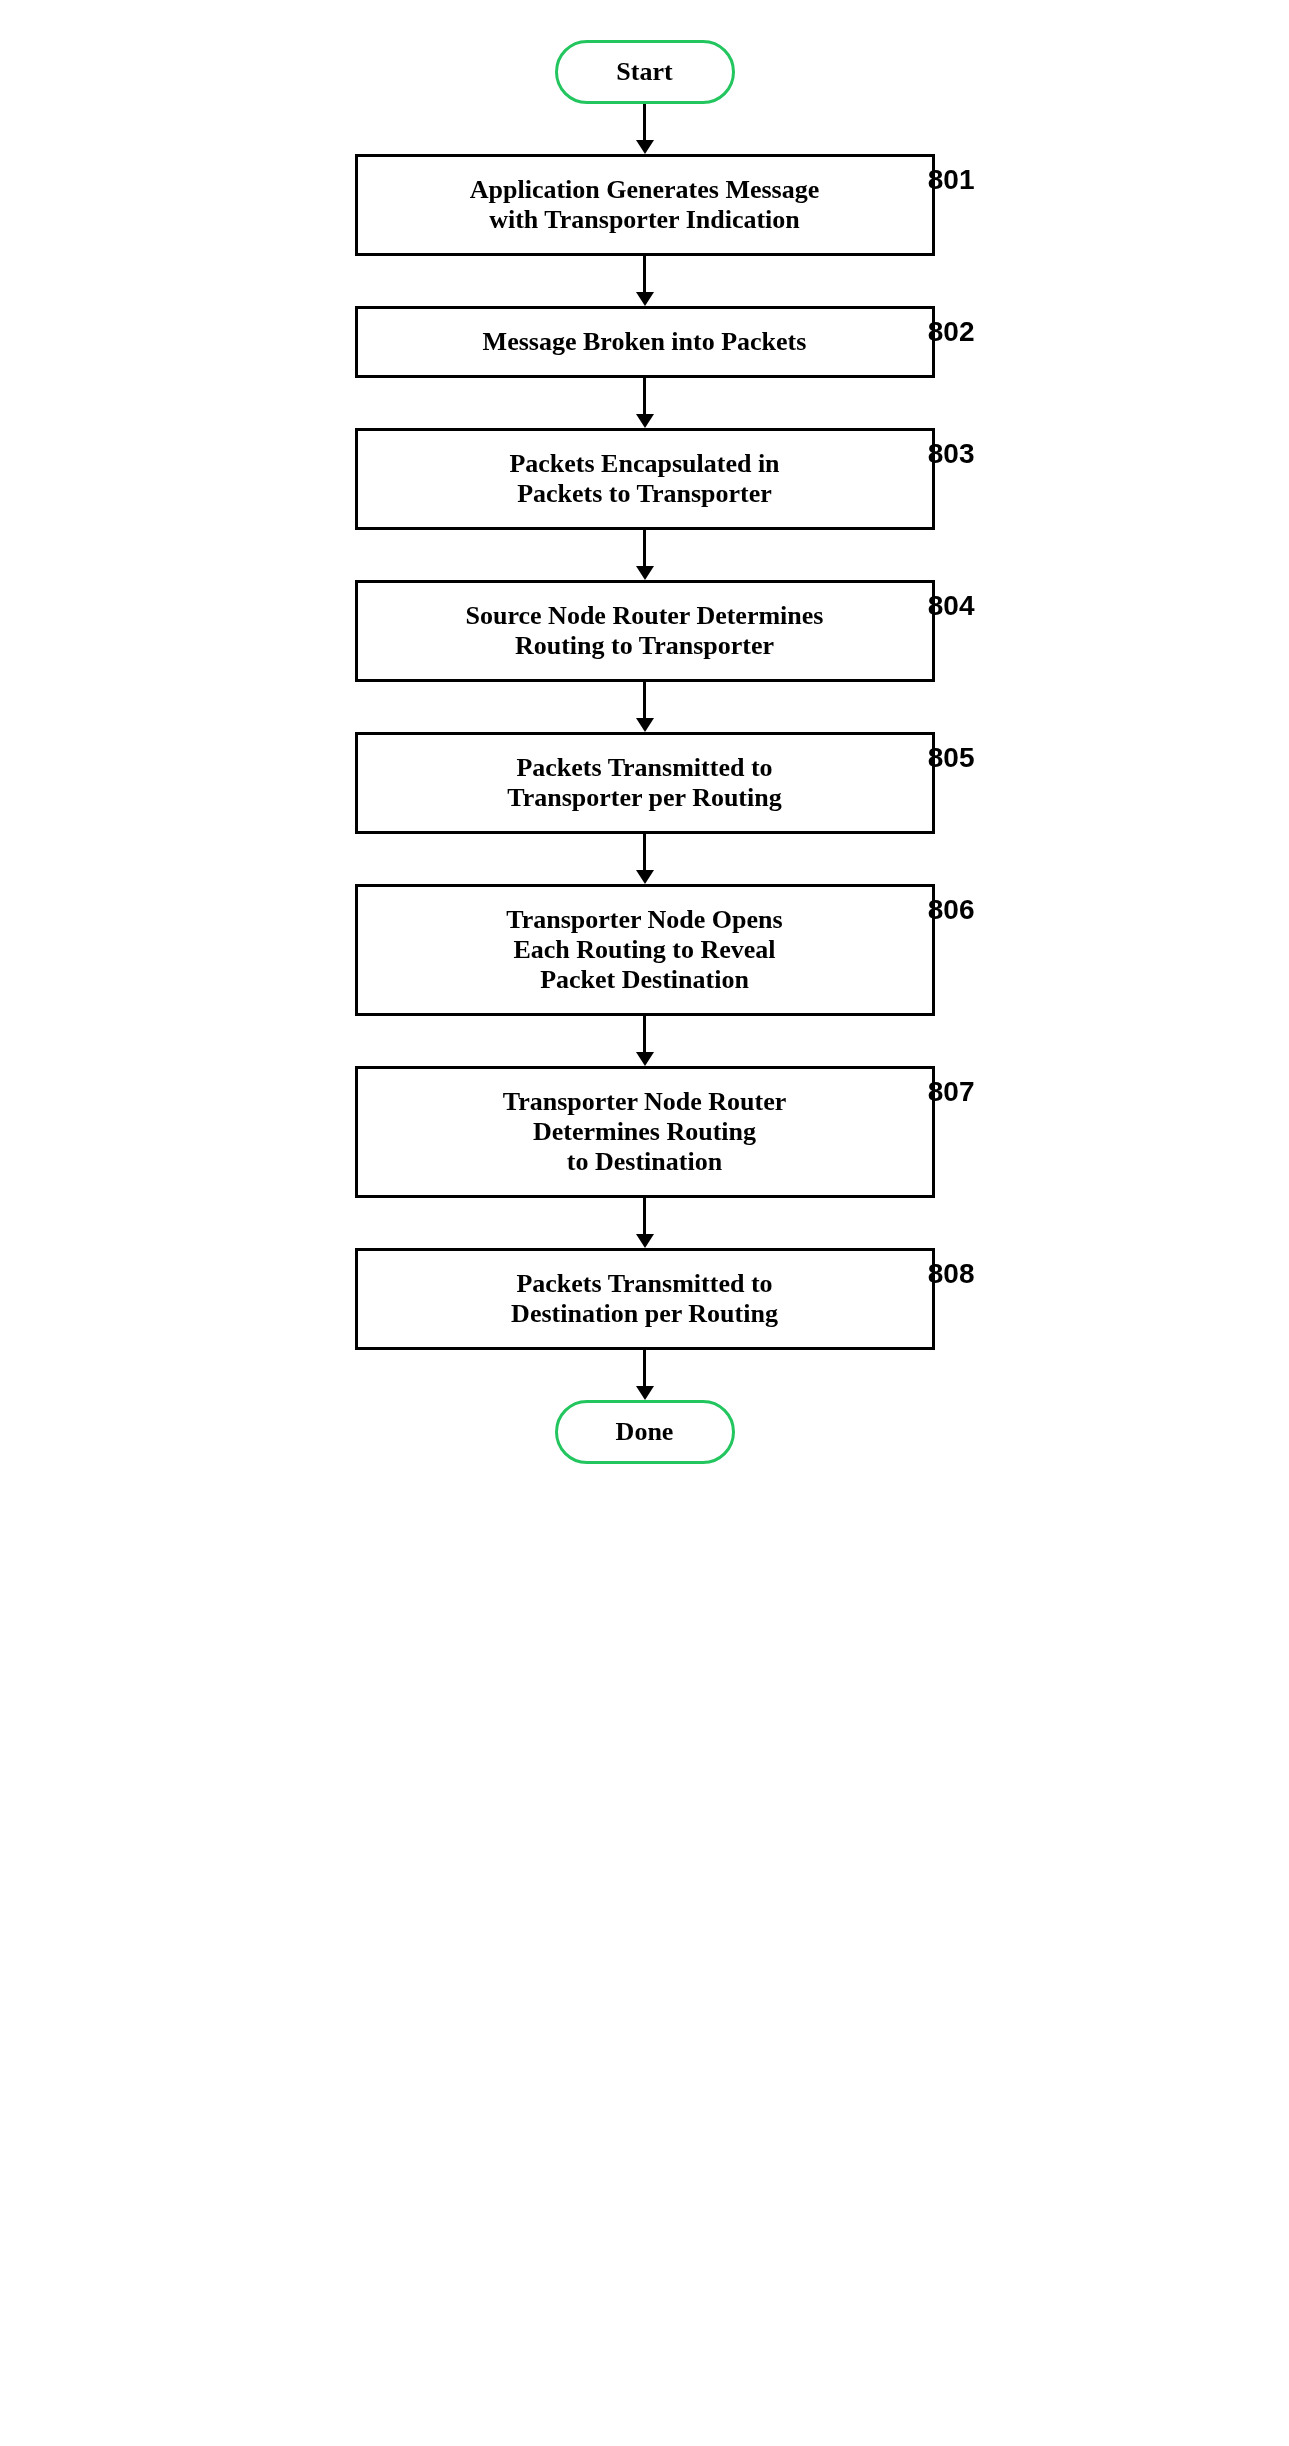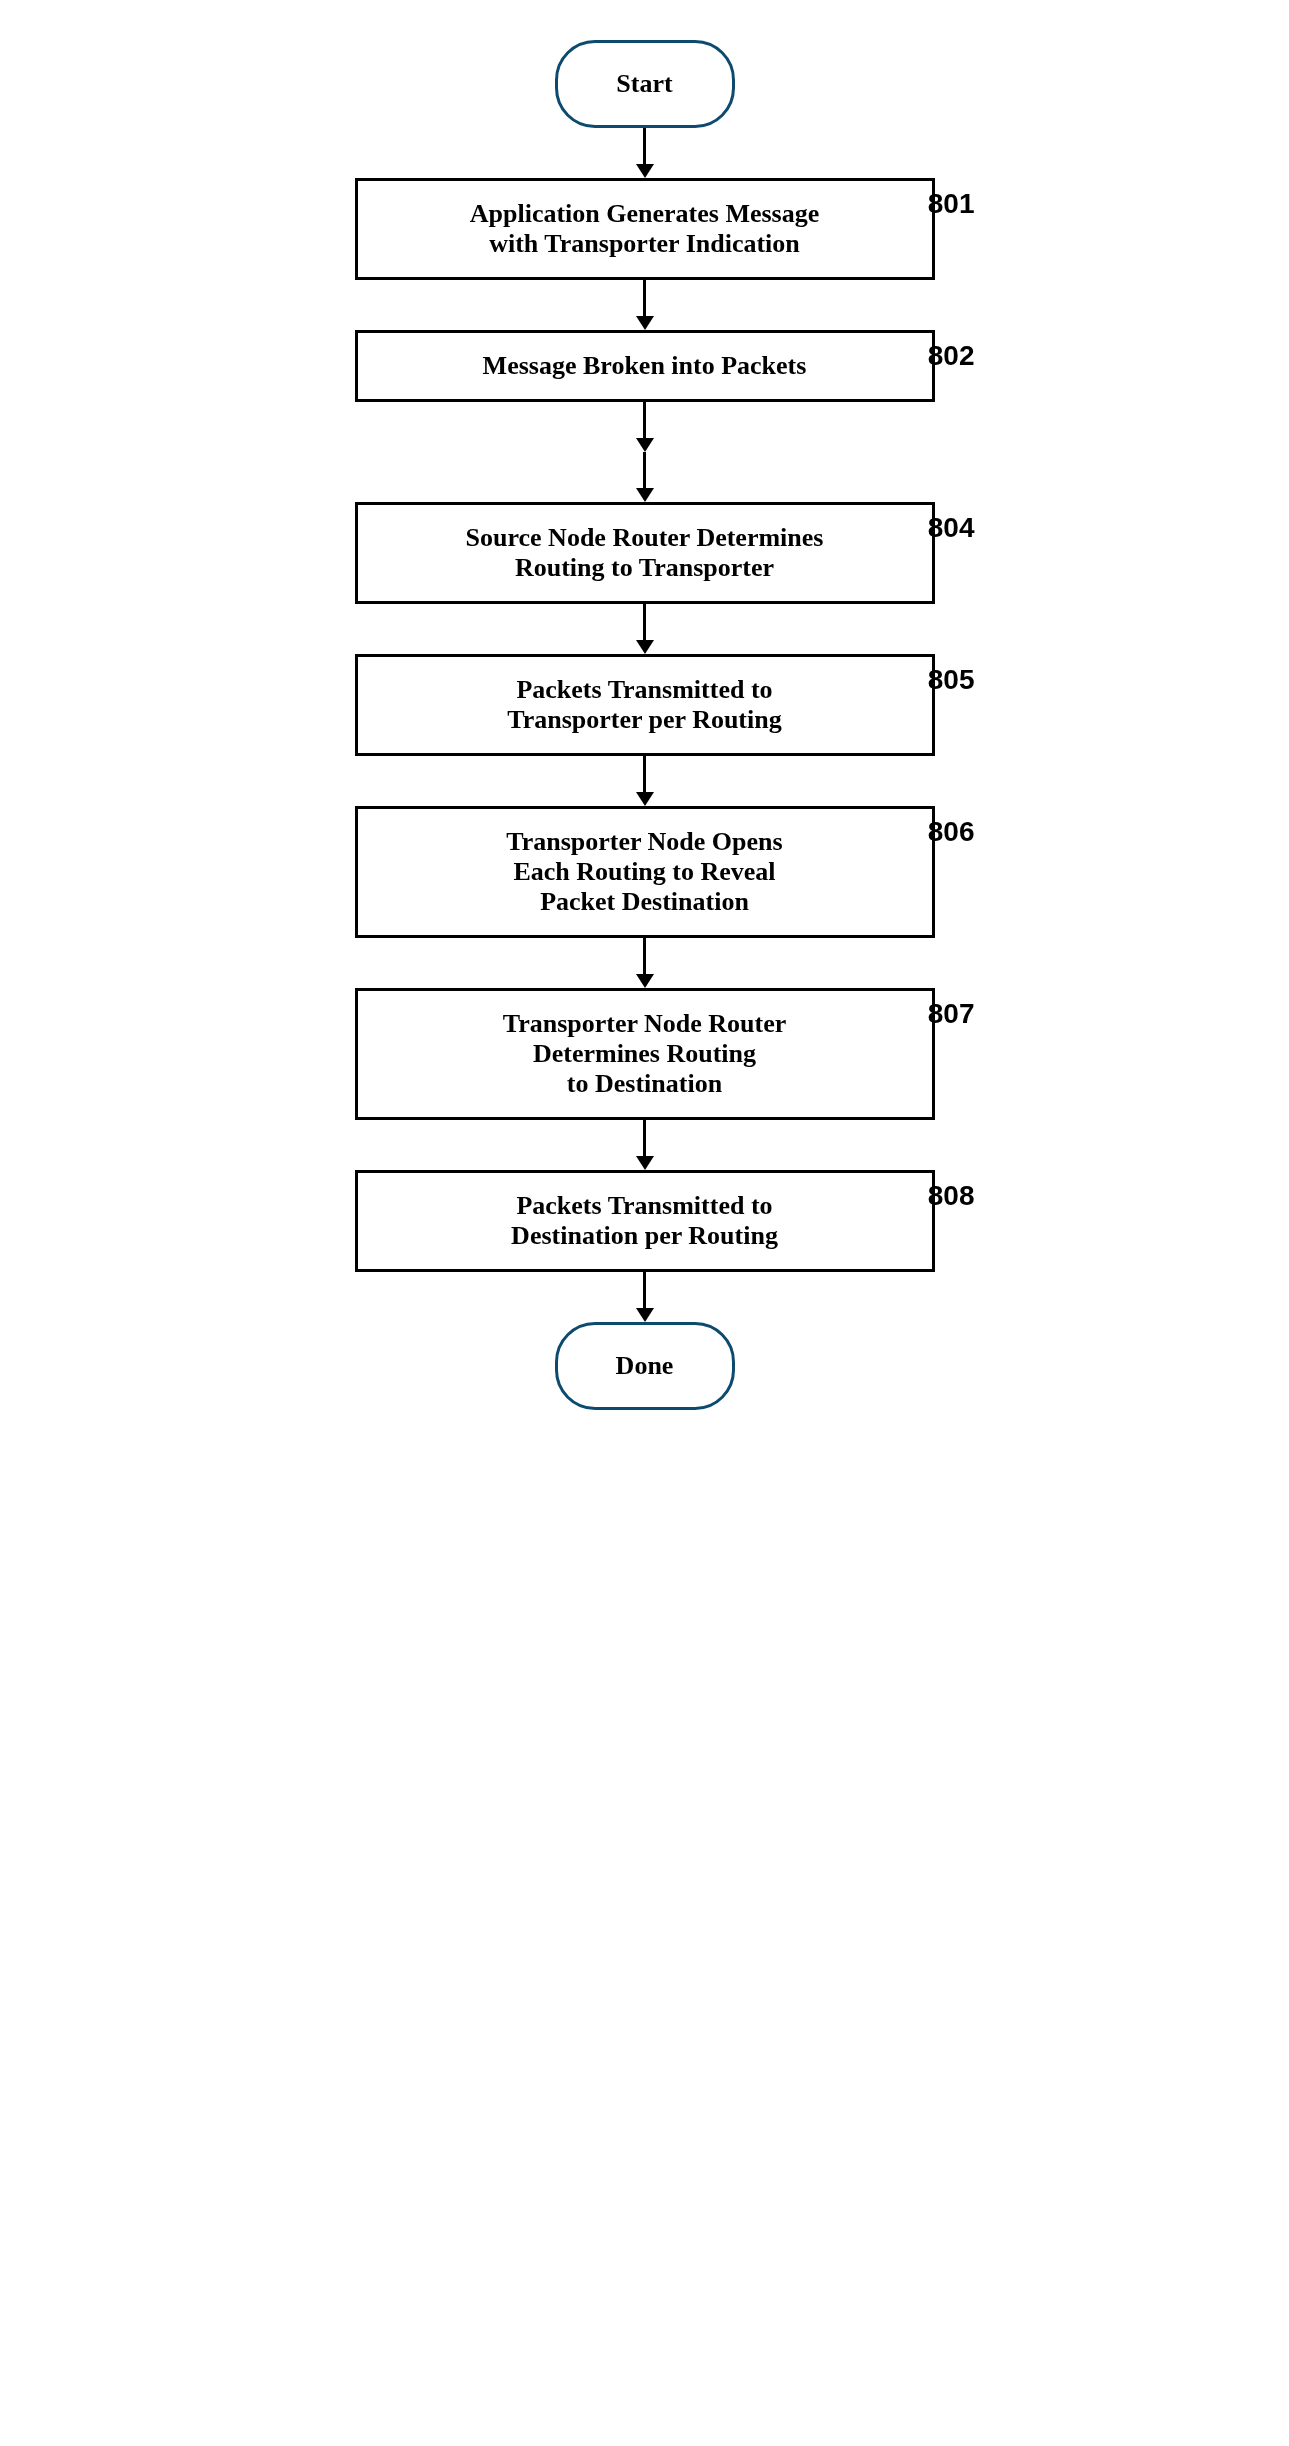--- a/index.html
+++ b/index.html
@@ -13,23 +13,23 @@
       padding: 40px 0;
     }
     .flowchart {
       display: flex;
       flex-direction: column;
       align-items: center;
       width: 780px;
       position: relative;
     }
     .terminal {
-      border: 3px solid #0c4a6e;
+      border: 3px solid #22c55e;
       border-radius: 40px;
-      padding: 26px 50px;
+      padding: 14px 50px;
       font-size: 26px;
       font-weight: bold;
       background: #fff;
       text-align: center;
       min-width: 180px;
     }
     .process-box {
       border: 3px solid #000;
       padding: 18px 30px;
       font-size: 26px;
@@ -106,20 +106,27 @@
       <div>Message Broken into Packets</div>
     </div>
     <div class="step-label">802</div>
   </div>
 
   <div class="arrow">
     <div class="arrow-line"></div>
     <div class="arrow-head"></div>
   </div>
 
+  <div class="step-container">
+    <div class="process-box">
+      <div>Packets Encapsulated in</div>
+      <div>Packets to Transporter</div>
+    </div>
+    <div class="step-label">803</div>
+  </div>
 
   <div class="arrow">
     <div class="arrow-line"></div>
     <div class="arrow-head"></div>
   </div>
 
   <div class="step-container">
     <div class="process-box">
       <div>Source Node Router Determines</div>
       <div>Routing to Transporter</div>

